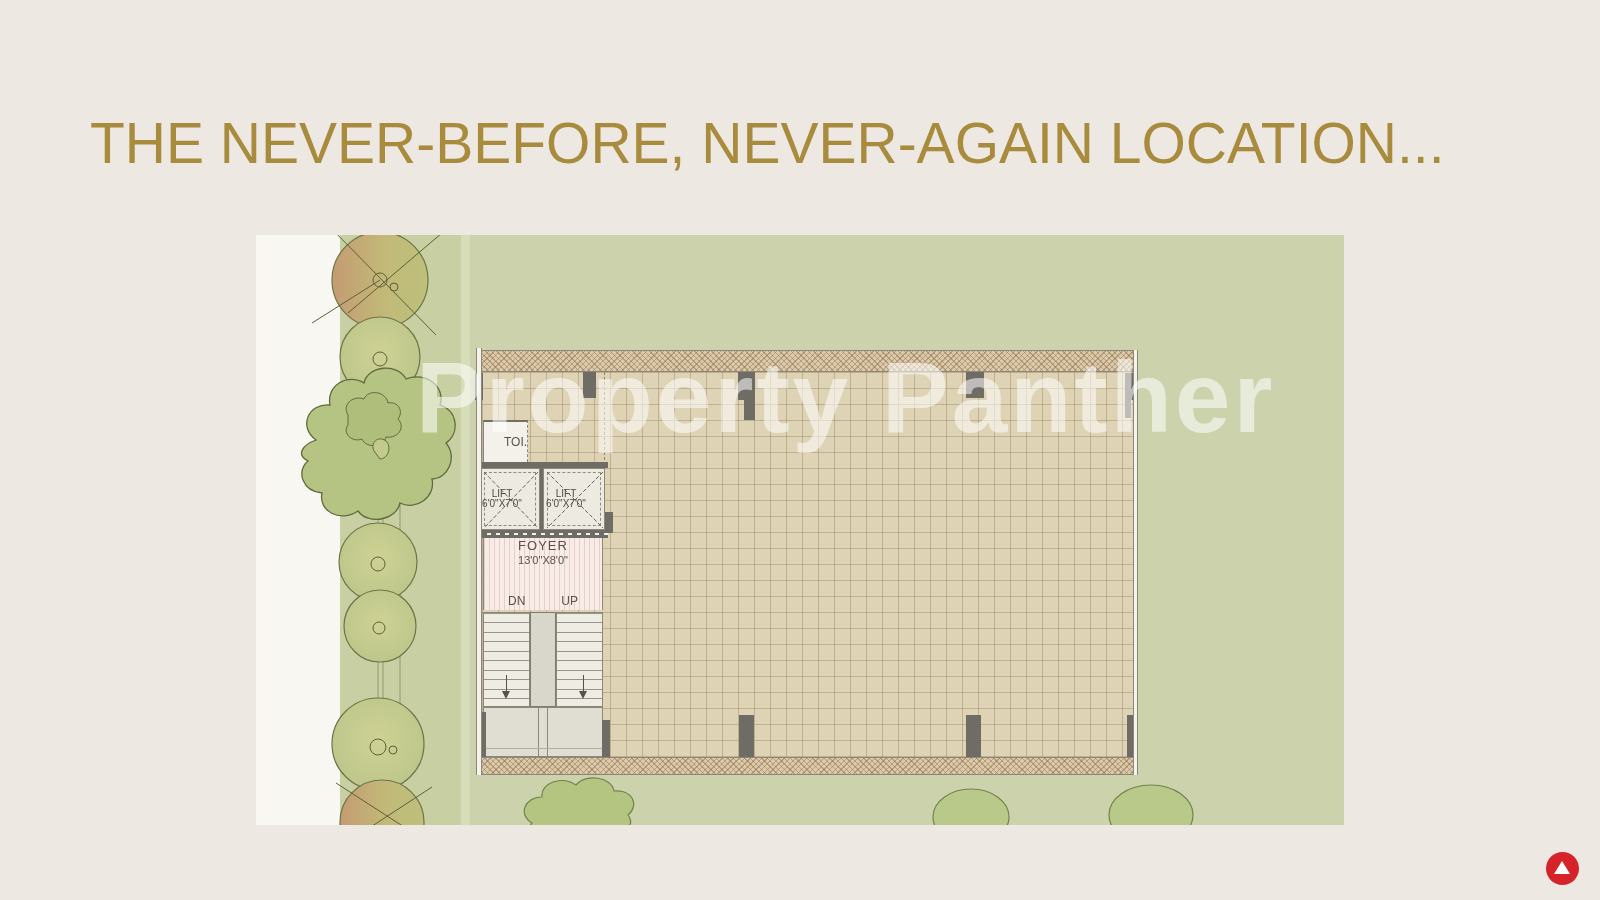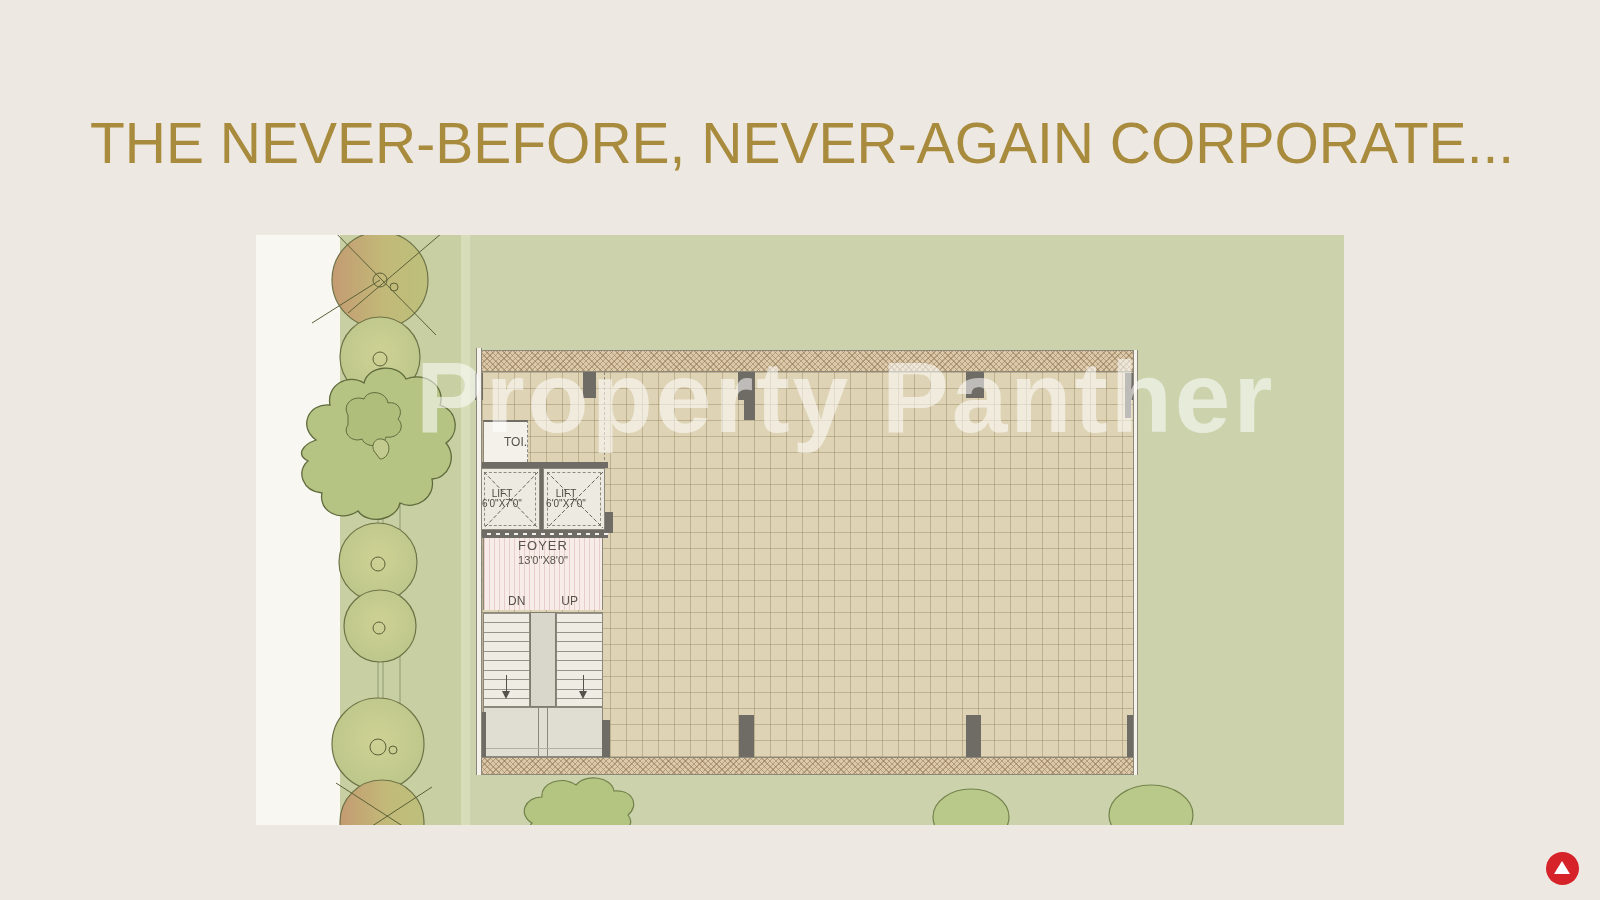--- a/index.html
+++ b/index.html
@@ -117,21 +117,21 @@
     position:absolute;left:8px;top:9px;width:0;height:0;
     border-left:8.5px solid transparent;border-right:8.5px solid transparent;
     border-bottom:13px solid #FFFFFF;
   }
 </style>
 </head>
 <body>
 
 <div>
 
-  <h1 class="title">THE NEVER-BEFORE, NEVER-AGAIN CORPORATE...</h1>
+  <h1 class="title">THE NEVER-BEFORE, NEVER-AGAIN LOCATION...</h1>
 
   <div class="plan">
 
     <div class="band white"></div>
     <div class="band treezone"></div>
     <div class="band pale"></div>
 
     <svg class="trees-svg" width="220" height="590" viewBox="0 0 220 590">
       <defs>
         <linearGradient id="gTree1" x1="0" y1="0" x2="1" y2="0">

